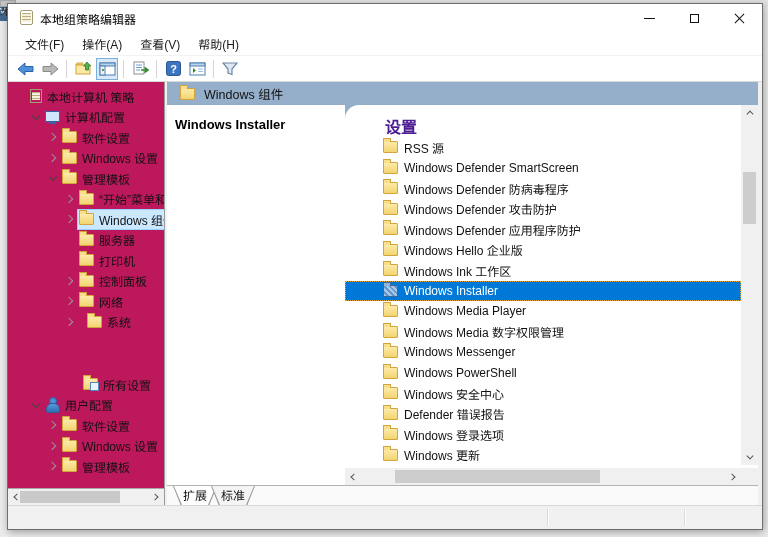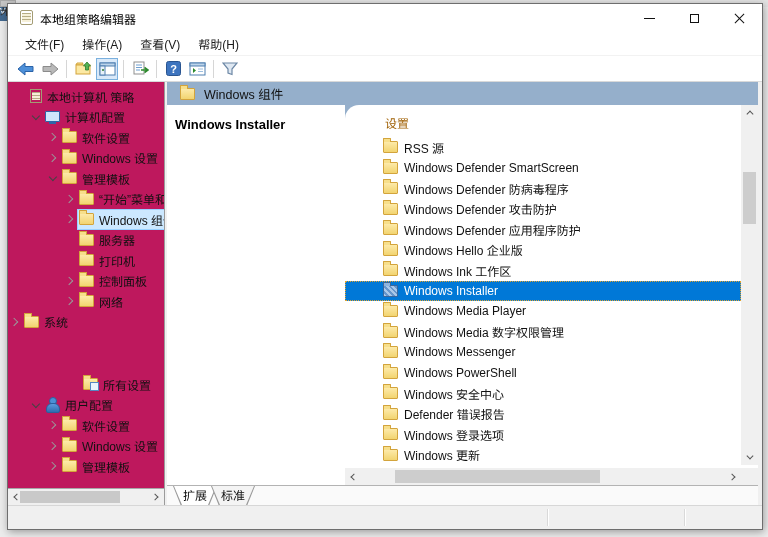--- a/index.html
+++ b/index.html
@@ -84,21 +84,21 @@
 
   
   #right-pane { flex:1; background:#fff; position:relative; margin:0 4px 0 2px; overflow:hidden; }
   #rp-header { height:23px; background:#95afcb; display:flex; align-items:center; gap:9px; padding-left:13px; position:relative; z-index:0; }
   #rp-header .tlabel { font-size:12.5px; }
   #corner-wedge { position:absolute; left:178px; top:23px; width:16px; height:16px; background:#95afcb; z-index:1; }
   #desc-title { position:absolute; left:8px; top:35px; font-size:13px; font-weight:bold; color:#000; }
 
   #list-panel { position:absolute; left:178px; right:0; top:23px; bottom:20px; background:#fff;
     border-top-left-radius:14px; z-index:2; overflow:hidden; }
-  #col-header { position:absolute; left:40px; top:9px; font-size:12px; color:#a16207; }
+  #col-header { position:absolute; left:40px; top:9px; font-size:16px; color:#4c1d95;font-weight:bold; }
   #list-rows { position:absolute; left:0; top:32px; right:17px; }
   .lrow { display:flex; align-items:center; gap:6px; height:20.5px; padding-left:38px; white-space:nowrap; overflow:hidden; }
   .lrow .tlabel { font-size:12px; }
   .lrow.sel { background:#0078d7; outline:1px dotted #e0a430; outline-offset:-1px; }
   .lrow.sel .tlabel { color:#fff; }
 
   
   .sb-arrow { position:relative; background:#f0f0f0; }
   .sb-arrow::before { content:""; position:absolute; left:50%; top:50%; padding:2px; border:solid #555; border-width:0 1.3px 1.3px 0; }
   .sb-up::before    { transform:translate(-50%,-30%) rotate(-135deg); }
@@ -320,21 +320,21 @@
           </div>
 
           <div class="trow" style="padding-left: 55px;">
             <span class="exp exp-closed"></span>
             <span class="row-core">
               <span class="nicon ic-folder"></span>
               <span class="tlabel">网络</span>
             </span>
           </div>
 
-          <div class="trow" style="">
+          <div class="trow" style="padding-left: 55px; gap: 8px;">
             <span class="exp exp-closed"></span>
             <span class="row-core">
               <span class="nicon ic-folder"></span>
               <span class="tlabel">系统</span>
             </span>
           </div>
 
           <div class="trow" style="padding-left: 59px; margin-top: 42px;">
             <span class="exp exp-none"></span>
             <span class="row-core">

